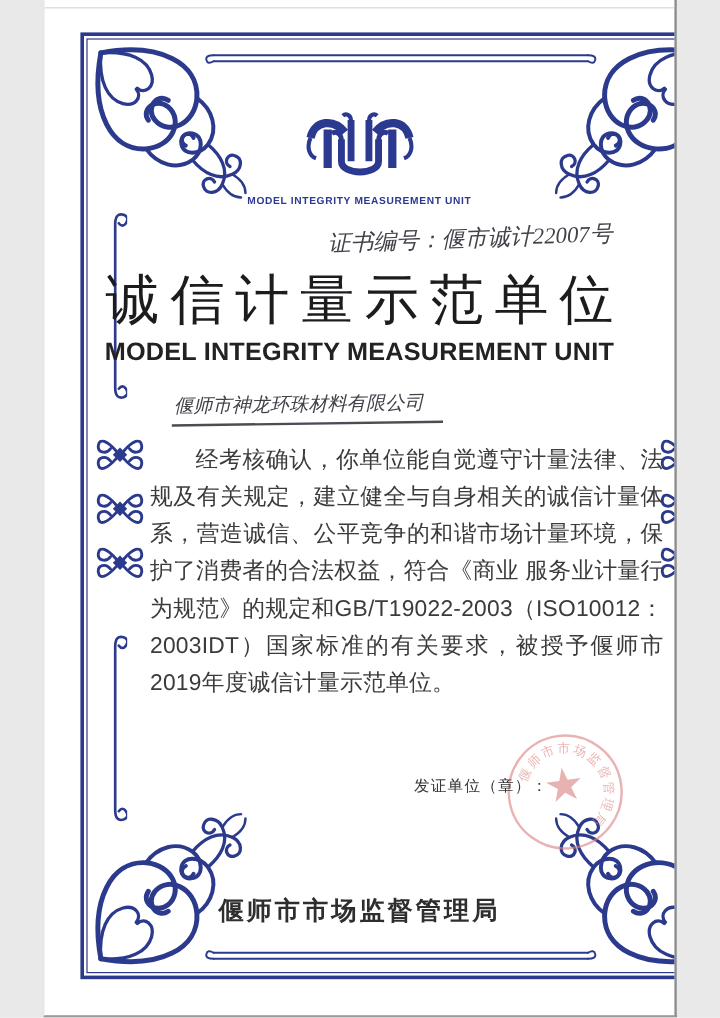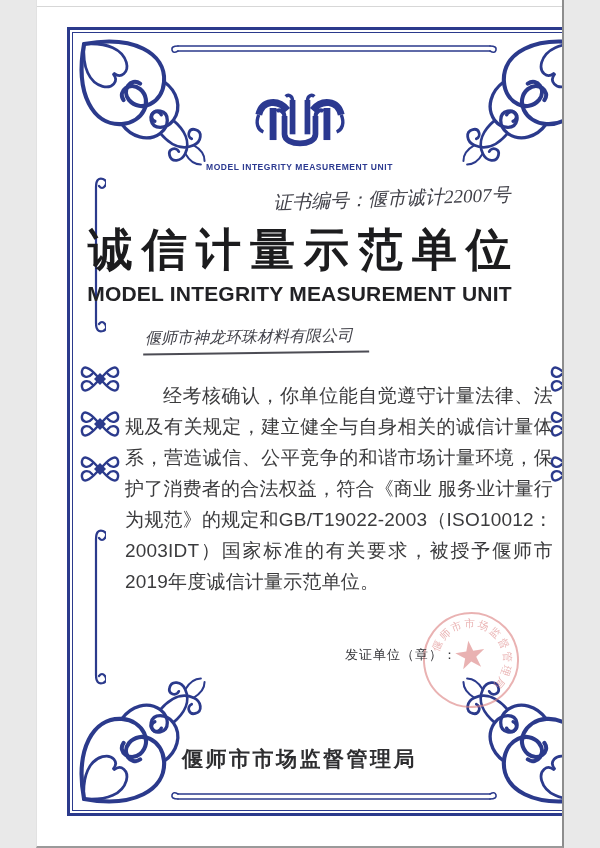--- a/index.html
+++ b/index.html
@@ -33,29 +33,29 @@
   .bfly{width:40px; height:44px; color:var(--border-navy,#2b3a8c);}
   
   .logo-block{position:absolute; left:0; right:0; top:80px; text-align:center;}
   .logo-mark{width:126px; height:80px; color:var(--logo-navy,#2b3990);}
   .logo-caption{margin-top:2px; font-size:8.5px; font-weight:bold;
     letter-spacing:0.55px; color:var(--logo-navy,#2b3990);}
   .hand{font-family:"Liberation Serif", serif; font-style:italic; color:var(--hand-ink,#42424a);}
   .cert-no{position:absolute; top:186px; right:52px; font-size:19px;
     transform:rotate(-2deg); white-space:nowrap;}
   .title-cn{position:absolute; left:0; right:0; top:220px; text-align:center;
-    font-family:"DejaVu Serif","Liberation Serif",serif; font-weight:bold;
+    font-family:"DejaVu Serif","Liberation Serif",serif; font-weight:normal;
     font-size:45px; letter-spacing:9px; padding-left:9px;
     color:var(--title-ink,#1c1c1e);}
   .title-en{position:absolute; left:0; right:0; top:282px; text-align:center;
     font-size:21px; font-weight:bold; letter-spacing:0.2px; color:#222225;}
   .company{position:absolute; left:106px; top:327px; min-width:218px;
     font-size:16px; padding:0 6px 4px 2px; transform:rotate(-0.8deg);
     border-bottom:2px solid #4c4c54; white-space:nowrap;}
-  .body-text{position:absolute; left:88px; top:380px; width:428px;
+  .body-text{position:absolute; left:88px; top:368px; width:428px;
     font-size:19px; line-height:31px; letter-spacing:0.2px;
     text-align:justify; text-indent:2em; color:var(--body-ink,#3b3b3d);}
   .issue-line{position:absolute; left:308px; top:646px; font-size:13px;
     font-weight:500; color:#36363a; letter-spacing:1px; z-index:2;}
   .seal{position:absolute; left:386px; top:612px; width:96px; height:96px;
     opacity:0.62; transform:rotate(-8deg); z-index:1;}
   .seal-ring{position:absolute; inset:0; border-radius:50%;
     border:2.5px solid var(--seal-red,#dd8484); box-sizing:border-box;}
   .seal-star{position:absolute; left:0; right:0; top:24px; text-align:center;
     font-size:38px; line-height:38px; color:var(--seal-red,#dd8484);}

